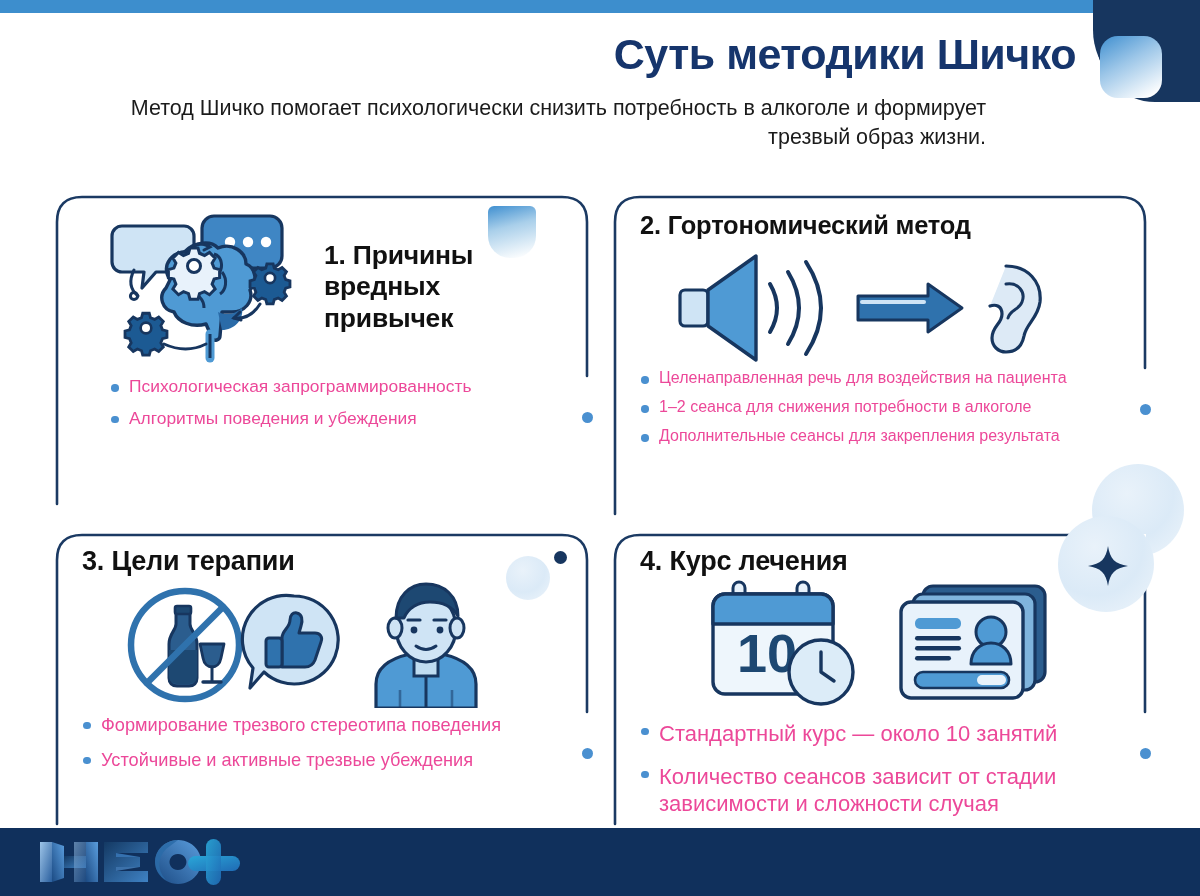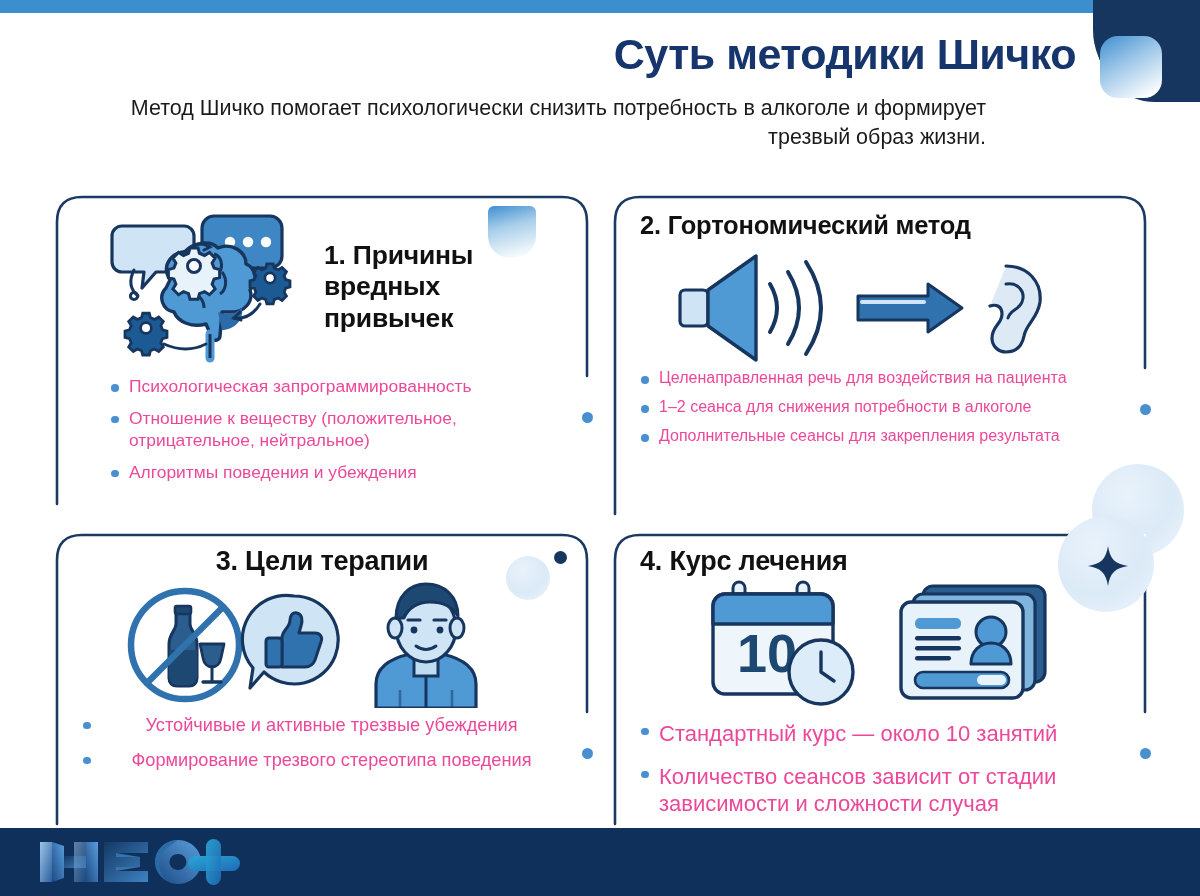--- a/index.html
+++ b/index.html
@@ -75,21 +75,21 @@
     top: 196px; left: 56px;
     width: 1090px; height: 628px;
   }
   .card {
     position: absolute;
     width: 532px;
     background: #ffffff;
   }
   .card.c1 { left: 0;   top: 0;   height: 308px; padding-left: 28px; }
   .card.c2 { left: 558px; top: 0;   height: 318px; }
-  .card.c3 { left: 0;   top: 338px; height: 290px; text-align: center; }
+  .card.c3 { left: 0;   top: 338px; height: 290px; }
   .card.c4 { left: 558px; top: 338px; height: 290px; }
 
   
   .card-frame {
     position: absolute;
     inset: 0;
     pointer-events: none;
     overflow: visible;
   }
   .card-frame path {
@@ -262,21 +262,20 @@
               <path d="M150 96 q-10 16 -26 14" fill="none" stroke="#17365f" stroke-width="3" stroke-linecap="round"></path>
               <path d="M130 104 l-6 6 l7 2" fill="none" stroke="#17365f" stroke-width="3" stroke-linecap="round"></path>
               <path d="M54 136 q22 10 42 0" fill="none" stroke="#17365f" stroke-width="3" stroke-linecap="round"></path>
             </svg>
           </div>
           <div class="card-title">1. Причины вредных привычек</div>
         </div>
 
         <div class="bullets">
           <div class="bullet">Психологическая запрограммированность</div>
-          <div class="bullet">Отношение к веществу (положительное, отрицательное, нейтральное)</div>
           <div class="bullet">Алгоритмы поведения и убеждения</div>
         </div>
       </div>
     </div>
 
     <div class="card c2">
       <svg class="card-frame" viewBox="0 0 532 318" preserveAspectRatio="none">
         <path d="M 531 172 L 531 26 Q 531 1 506 1 L 26 1 Q 1 1 1 26 L 1 318"></path>
       </svg>
       <div class="edge-dot" style="left:526px; top:208px;"></div>
@@ -368,22 +367,22 @@
 
               <path d="M38 36 h12 M64 36 h12" stroke="#17365f" stroke-width="3.2" stroke-linecap="round"></path>
               <circle cx="44" cy="46" r="3.4" fill="#17365f"></circle>
               <circle cx="70" cy="46" r="3.4" fill="#17365f"></circle>
               <path d="M46 62 q10 7 20 0" fill="none" stroke="#17365f" stroke-width="3" stroke-linecap="round"></path>
             </g>
           </svg>
         </div>
 
         <div class="bullets">
+          <div class="bullet">Формирование трезвого стереотипа поведения</div>
           <div class="bullet">Устойчивые и активные трезвые убеждения</div>
-          <div class="bullet">Формирование трезвого стереотипа поведения</div>
         </div>
       </div>
     </div>
 
     <div class="card c4">
       <svg class="card-frame" viewBox="0 0 532 290" preserveAspectRatio="none">
         <path d="M 531 178 L 531 26 Q 531 1 506 1 L 26 1 Q 1 1 1 26 L 1 290"></path>
       </svg>
       <div class="edge-dot" style="left:526px; top:214px;"></div>
       <div class="deco deco-circle-lite" style="left:444px; top:-18px; width:96px; height:96px;"></div>

